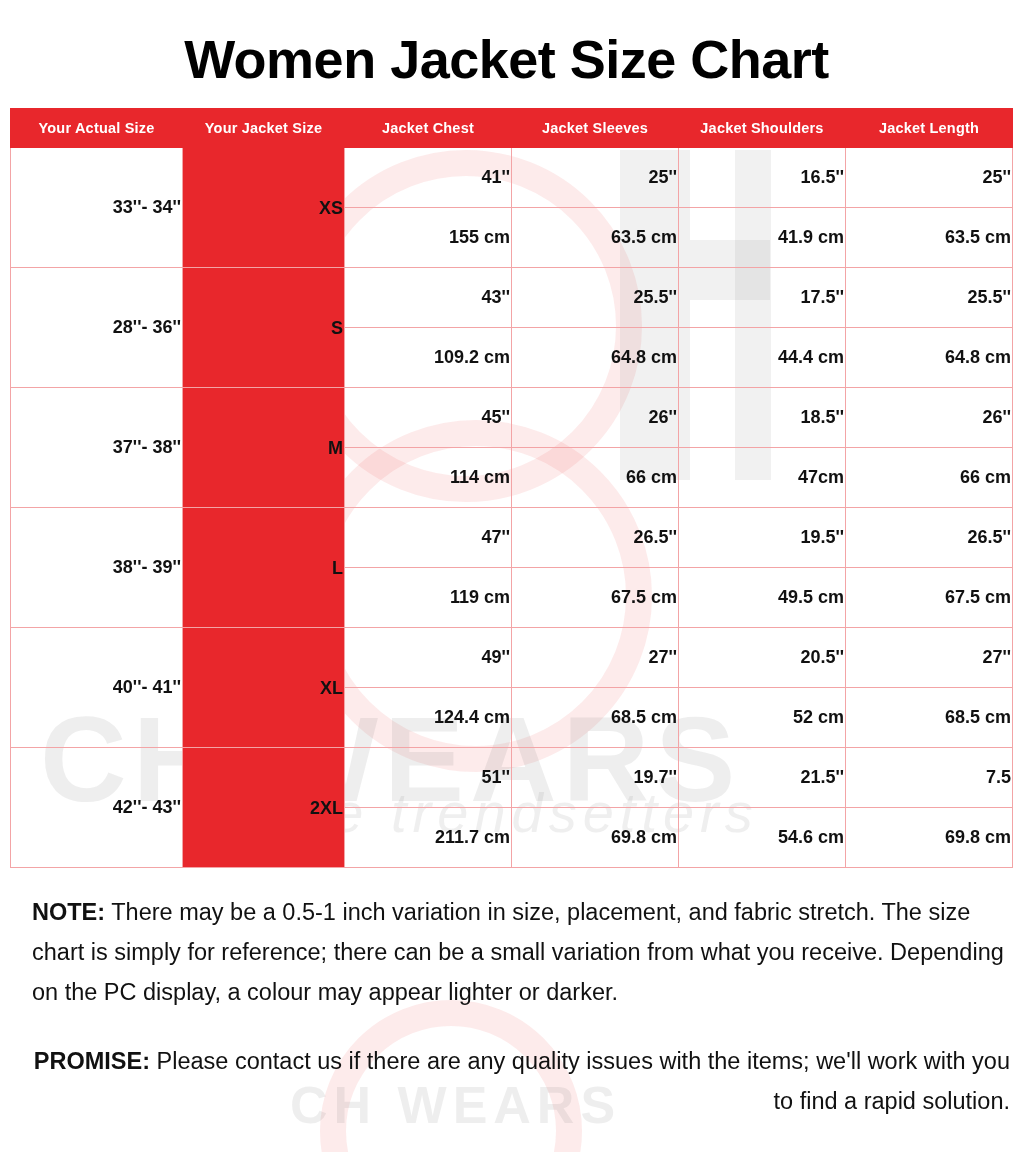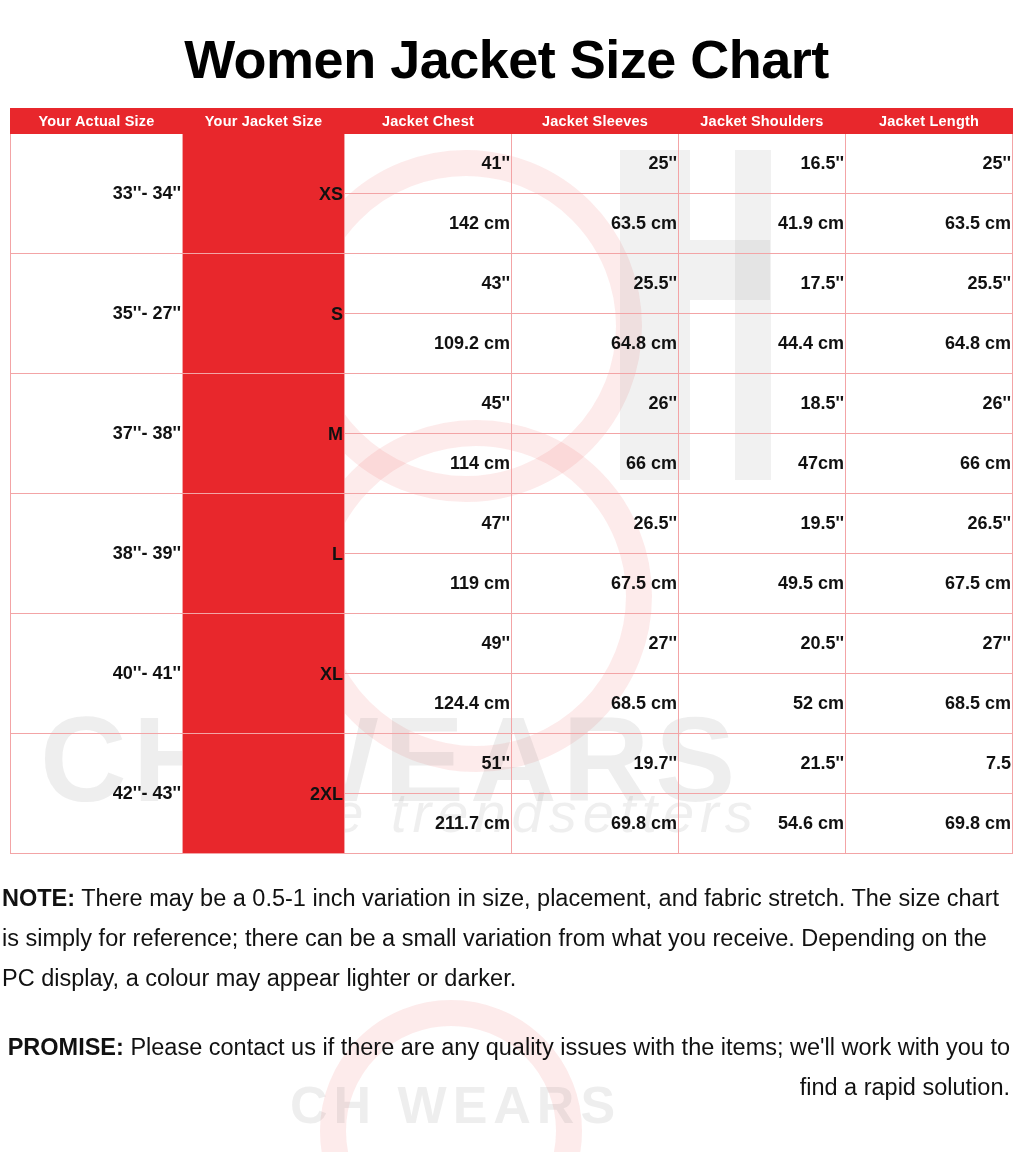--- a/index.html
+++ b/index.html
@@ -69,21 +69,21 @@
     width: 1002px;
     margin: 0 10px;
     border-collapse: collapse;
     table-layout: fixed;
   }
   table.size-chart th {
     background: #e8272c;
     color: #ffffff;
     font-size: 14.5px;
     font-weight: bold;
-    padding: 4px 4px;
+    padding: 11px 4px;
     border: 1px solid #e8272c;
     text-align: center;
     letter-spacing: 0.2px;
   }
   table.size-chart td {
     border: 1px solid #f3a4a6;
     text-align: right;
     font-size: 18px;
     font-weight: bold;
     color: #111111;
@@ -105,21 +105,21 @@
     border-top: 1px solid #e8272c;
     border-bottom: 1px solid #e8272c;
     line-height: 1;
     margin-left: 12px;
   }
   col.c-actual { width: 172px; }
   col.c-size   { width: 162px; }
   col.c-rest   { width: 167px; }
 
   .notes {
-    margin: 18px 14px 0 2px;
+    margin: 18px 14px 0 32px;
     position: relative;
     z-index: 2;
   }
   .note-p {
     font-size: 23.5px;
     line-height: 1.72;
     color: #111111;
     font-family: "Liberation Sans", sans-serif;
   }
   .note-p b { font-weight: bold; }
@@ -173,28 +173,28 @@
 
       <tr>
         <td class="actual" rowspan="2">33''- 34''</td>
         <td class="jsize" rowspan="2">XS</td>
         <td>41''</td>
         <td>25''</td>
         <td>16.5''</td>
         <td>25''</td>
       </tr>
       <tr>
-        <td>142 cm</td>
+        <td>155 cm</td>
         <td>63.5 cm</td>
         <td>41.9 cm</td>
         <td>63.5 cm</td>
       </tr>
 
       <tr>
-        <td class="actual" rowspan="2">35''- 27''</td>
+        <td class="actual" rowspan="2">28''- 36''</td>
         <td class="jsize" rowspan="2">S</td>
         <td>43''</td>
         <td>25.5''</td>
         <td>17.5''</td>
         <td>25.5''</td>
       </tr>
       <tr>
         <td>109.2 cm</td>
         <td>64.8 cm</td>
         <td>44.4 cm</td>

